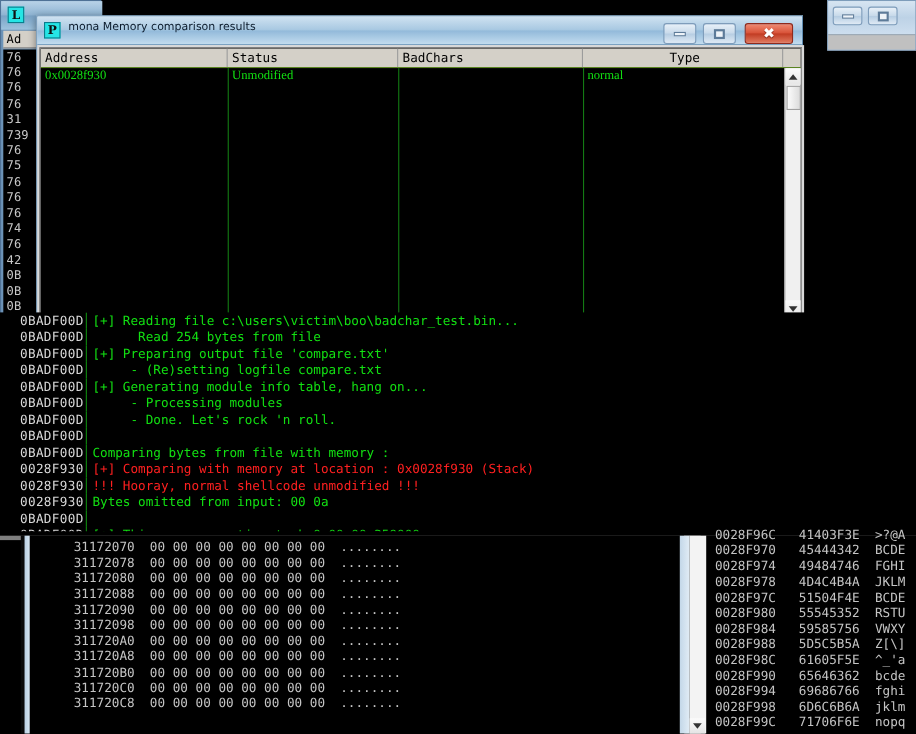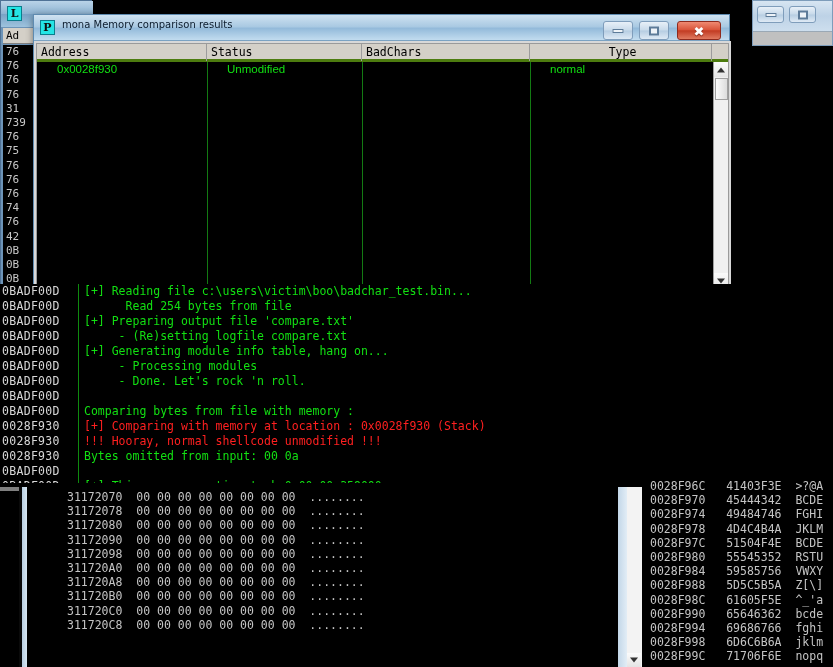--- a/index.html
+++ b/index.html
@@ -111,37 +111,37 @@
   }
   #grid {
     position: relative; width: 100%; height: 100%;
     background: #000;
     border: 1px solid #9a9a9a;
     overflow: hidden;
   }
   #grid-head {
     position: relative; height: 18px; width: 100%;
     background: #d4d0c8;
-    border-bottom: 3px solid #4d7c0f;
+    border-bottom: 1px solid #4d7c0f;
   }
   #grid-head .hcell {
     position: absolute; top: 0; height: 17px;
     font-family: "DejaVu Sans Mono", monospace;
     font-size: 11.5px; color: #000;
     padding-left: 4px; line-height: 17px;
     border-right: 1px solid #9c9c9c;
     white-space: nowrap; overflow: hidden;
   }
   #grid-rows { position: absolute; left: 0; top: 18px; right: 15px; bottom: 0; background: #000; }
   .grow { position: relative; height: 15px; width: 100%; }
   .grow .gcell {
     position: absolute; top: 0; height: 15px;
-    font-family: Liberation Sans, sans-serif;
+    font-family: Liberation Serif, serif;
     font-size: 11.5px; line-height: 15px;
-    padding-left: 20px; white-space: nowrap; overflow: hidden;
+    padding-left: 4px; white-space: nowrap; overflow: hidden;
   }
   .colsep {
     position: absolute; top: 18px; bottom: 0; width: 1px; background: #137a13;
   }
 
   .vscroll {
     position: absolute; right: 0; top: 18px; width: 15px; bottom: 0;
     background: #f0f0f0;
     border-left: 1px solid #9f9f9f;
   }
@@ -166,21 +166,21 @@
   
   #logpane {
     position: absolute; left: 0; top: 284px; width: 833px; height: 199px;
     background: #000; overflow: hidden;
   }
   .logrow { position: relative; height: 15px; width: 100%; }
   .logaddr {
     position: absolute; left: 2px; top: 0; width: 74px; height: 15px;
     font-family: "DejaVu Sans Mono", monospace;
     font-size: 11.5px; line-height: 15px; color: #d8d8d8;
-    letter-spacing: .3px; white-space: nowrap;
+    letter-spacing: .3px; white-space: nowrap; text-align: right;
   }
   .logsep { position: absolute; left: 78px; top: 0; width: 1px; height: 15px; background: #0f8a0f; }
   .logtext {
     position: absolute; left: 84px; top: 0; height: 15px;
     font-family: "DejaVu Sans Mono", monospace;
     font-size: 11.5px; line-height: 15px; white-space: pre;
   }
   .c-green { color: #12e012; }
   .c-red   { color: #ff2020; }
 
@@ -376,20 +376,21 @@
 
   <div id="bottom">
     <div class="top-edge"></div>
 
     <div class="pane" style="left:0;width:618px;margin-left:19px;">
       <div class="railL"></div>
       <div class="hexlines" style="left:48px;right:18px;">
           <div class="hexline">31172070  00 00 00 00 00 00 00 00  ........</div>
           <div class="hexline">31172078  00 00 00 00 00 00 00 00  ........</div>
           <div class="hexline">31172080  00 00 00 00 00 00 00 00  ........</div>
+          <div class="hexline">31172088  00 00 00 00 00 00 00 00  ........</div>
           <div class="hexline">31172090  00 00 00 00 00 00 00 00  ........</div>
           <div class="hexline">31172098  00 00 00 00 00 00 00 00  ........</div>
           <div class="hexline">311720A0  00 00 00 00 00 00 00 00  ........</div>
           <div class="hexline">311720A8  00 00 00 00 00 00 00 00  ........</div>
           <div class="hexline">311720B0  00 00 00 00 00 00 00 00  ........</div>
           <div class="hexline">311720C0  00 00 00 00 00 00 00 00  ........</div>
           <div class="hexline">311720C8  00 00 00 00 00 00 00 00  ........</div>
         </div>
       <div class="pane-scroll" style="right:0;">
         <div class="arrow" style="bottom:0;">

